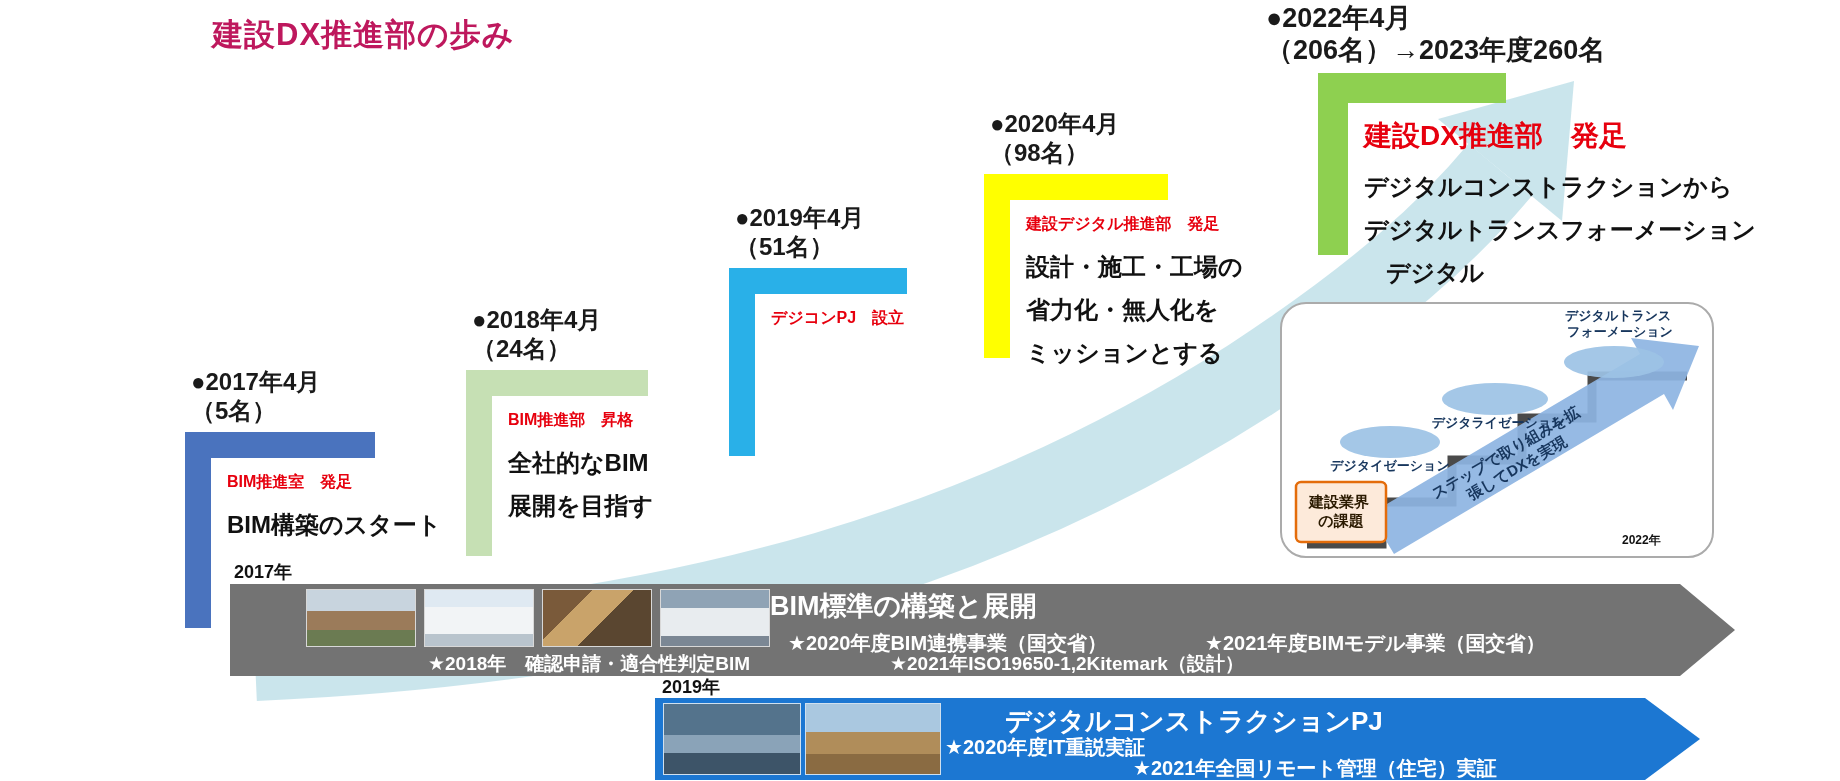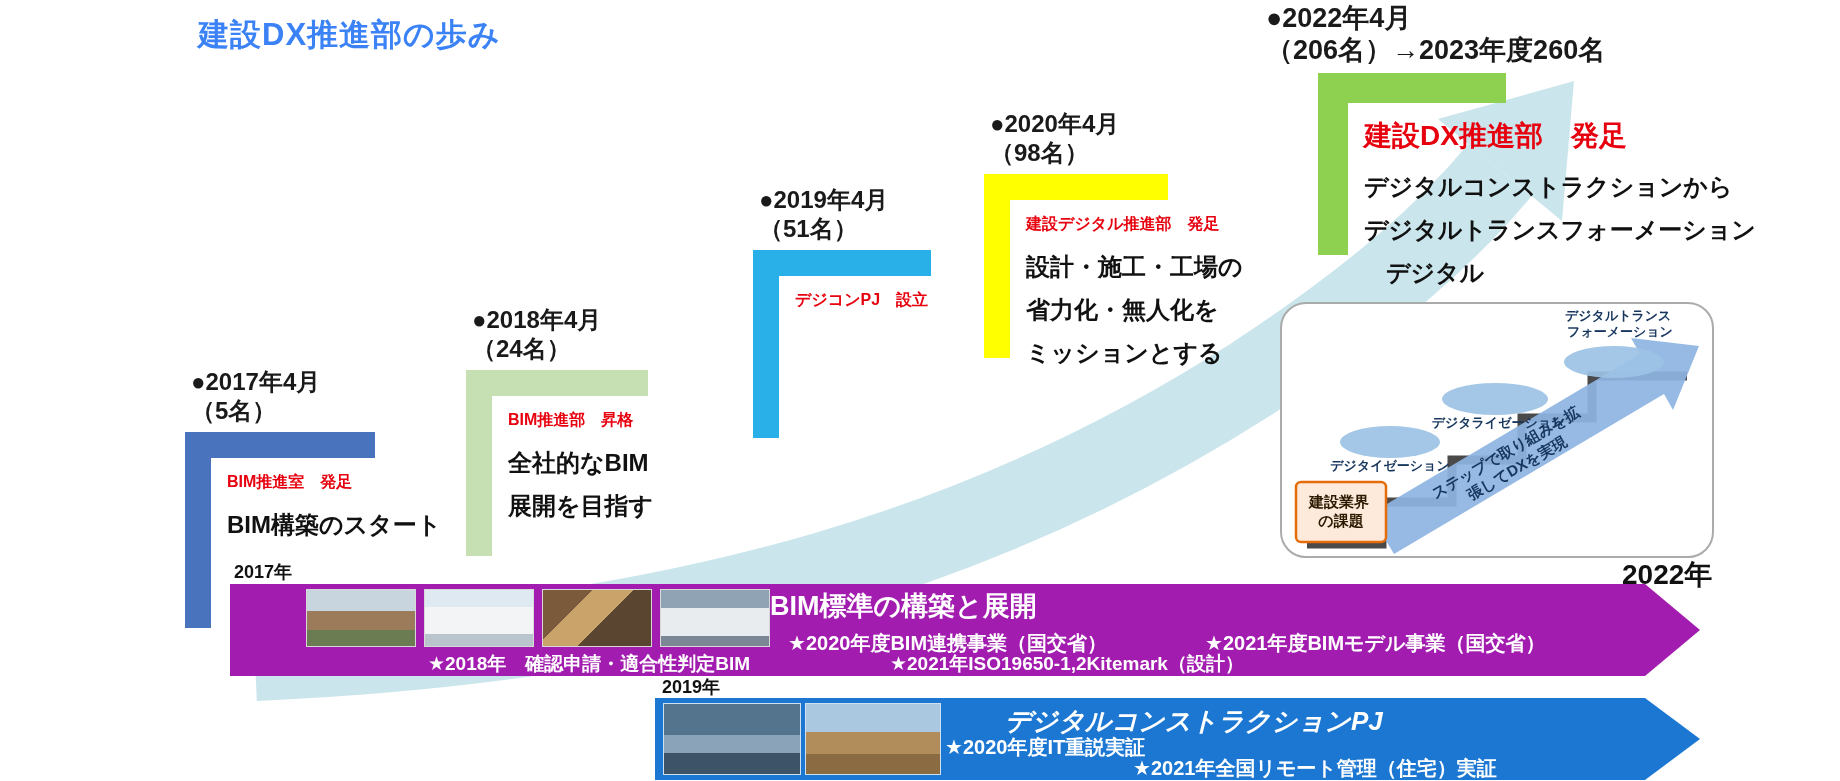--- a/index.html
+++ b/index.html
@@ -2,75 +2,75 @@
 <html><head>
 <meta charset="utf-8">
 <style>
   html,body{margin:0;padding:0;background:#ffffff;}
   #stage{
     position:relative;width:1840px;height:781px;overflow:hidden;background:#ffffff;
     font-family:"Liberation Sans","DejaVu Sans",sans-serif;color:#1a1a1a;
   }
   
   #page-title{
-    position:absolute;left:198px;top:14px;font-size:31px;font-weight:bold;
-    letter-spacing:1px;color:#3b82f6;
+    position:absolute;left:212px;top:14px;font-size:31px;font-weight:bold;
+    letter-spacing:1px;color:#be185d;
   }
   
   #swoosh{position:absolute;left:0;top:0;width:1840px;height:781px;}
   
   .ms{position:absolute;}
   .ms-date{font-size:24px;font-weight:bold;line-height:1.2;margin:0 0 6px 6px;white-space:nowrap;}
   .bracket{
     box-sizing:border-box;border-left:26px solid;border-top:26px solid;
     padding:14px 0 0 16px;overflow:visible;
   }
   .ms-heading{color:#e7000e;font-size:16px;font-weight:bold;white-space:nowrap;margin:0 0 10px 0;}
   .ms-lines div{font-size:24px;font-weight:bold;line-height:1.8;white-space:nowrap;color:#111;text-align:center;}
   .m1{left:185px;top:368px;} .m1 .bracket{width:190px;height:196px;border-color:#4a73be;}
   .m2{left:466px;top:306px;} .m2 .bracket{width:182px;height:186px;border-color:#c6e0b4;}
-  .m3{left:729px;top:186px;margin-left:24px;} .m3 .bracket{width:178px;height:188px;border-color:#29b0e8;}
+  .m3{left:729px;top:204px;} .m3 .bracket{width:178px;height:188px;border-color:#29b0e8;}
   .m4{left:984px;top:110px;} .m4 .bracket{width:184px;height:184px;border-color:#ffff00;}
   .m5{left:1318px;top:2px;}  .m5 .bracket{width:188px;height:182px;border-width:30px;border-color:#8ed050;}
   .m5 .ms-date{font-size:27px;margin-left:-52px;}
   .m5 .ms-heading{font-size:28px;}
   
   #steps-box{
     position:absolute;left:1280px;top:302px;width:430px;height:252px;
     border:2px solid #ababab;border-radius:26px;background:#fff;
   }
   #steps-box svg{display:block;width:100%;height:100%;}
   
   .bar{
     position:absolute;
     clip-path:polygon(0 0, calc(100% - 55px) 0, 100% 50%, calc(100% - 55px) 100%, 0 100%);
   }
-  #bim-bar{left:230px;top:584px;width:1470px;height:92px;background:#a21caf;}
+  #bim-bar{left:230px;top:584px;width:1470px;height:92px;background:#737373;padding-left:35px;}
   #dejicon-bar{left:655px;top:698px;width:1045px;height:82px;background:#1c77d2;}
   .bar-label{position:absolute;color:#fff;font-weight:bold;white-space:nowrap;}
   #bim-bar .bar-label{left:540px;top:4px;font-size:27px;}
-  #dejicon-bar .bar-label{left:350px;top:6px;font-size:26px;font-style:italic;}
+  #dejicon-bar .bar-label{left:350px;top:6px;font-size:26px;}
   .bar-note{position:absolute;color:#fff;font-weight:bold;white-space:nowrap;font-size:20px;}
   #bim-note1{left:558px;top:46px;}
   #bim-note2{left:975px;top:46px;}
   #bim-note3{left:198px;top:67px;font-size:19px;}
   #bim-note4{left:660px;top:67px;font-size:19px;}
   #dc-note1{left:290px;top:36px;}
   #dc-note2{left:478px;top:57px;}
   .thumb{position:absolute;top:5px;height:56px;width:108px;border:1px solid #d8d8d8;}
   #thumb1{left:76px;background:linear-gradient(180deg,#c8d4de 0 38%,#9b7b5a 38% 72%,#6b7b52 72%);}
   #thumb2{left:194px;background:linear-gradient(180deg,#dfe9f2 0 30%,#f2f4f6 30% 78%,#b9c4cd 78%);}
   #thumb3{left:312px;background:linear-gradient(135deg,#7a5a3a 0 30%,#c9a36a 30% 55%,#5a4630 55%);}
   #thumb4{left:430px;background:linear-gradient(180deg,#8fa3b5 0 32%,#e8ecef 32% 82%,#7b8794 82%);}
   .thumb-b{position:absolute;top:5px;height:70px;border:1px solid #cfe0ef;}
   #thumb5{left:8px;width:136px;background:linear-gradient(180deg,#54738c 0 45%,#8aa3b8 45% 70%,#3d5468 70%);}
   #thumb6{left:150px;width:134px;background:linear-gradient(180deg,#aac8e0 0 40%,#b08d5a 40% 72%,#8a6b42 72%);}
   .year-label{position:absolute;font-weight:bold;color:#111;}
   #year2017{left:234px;top:560px;font-size:18px;}
-  #year2022{left:1622px;top:556px;font-size:28px;}
+  #year2022{left:1622px;top:532px;font-size:12px;}
   #year2019{left:662px;top:675px;font-size:18px;}
 </style>
 </head>
 <body>
 
 <div id="stage">
 
   <svg id="swoosh" viewBox="0 0 1840 781" aria-hidden="true">
     <path d="M 255 660 C 700 640 1000 540 1250 380 C 1380 295 1450 230 1500 170" fill="none" stroke="#c4e2ea" stroke-opacity="0.9" stroke-width="82"></path>
     <polygon points="1574,81 1562,221 1438,119" fill="#c4e2ea" fill-opacity="0.9"></polygon>

